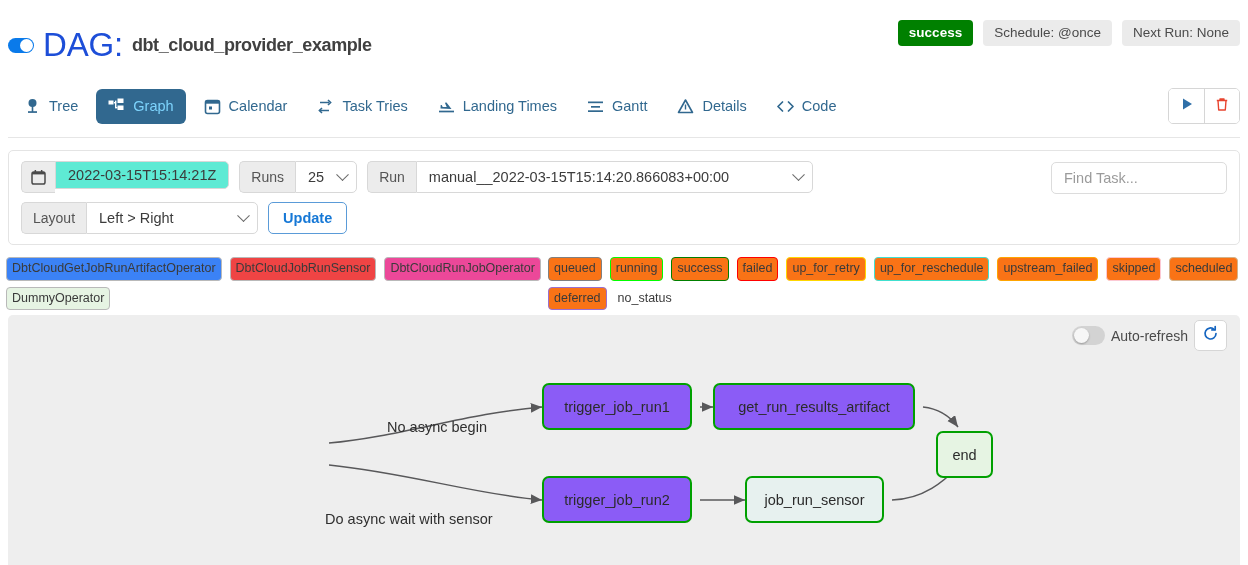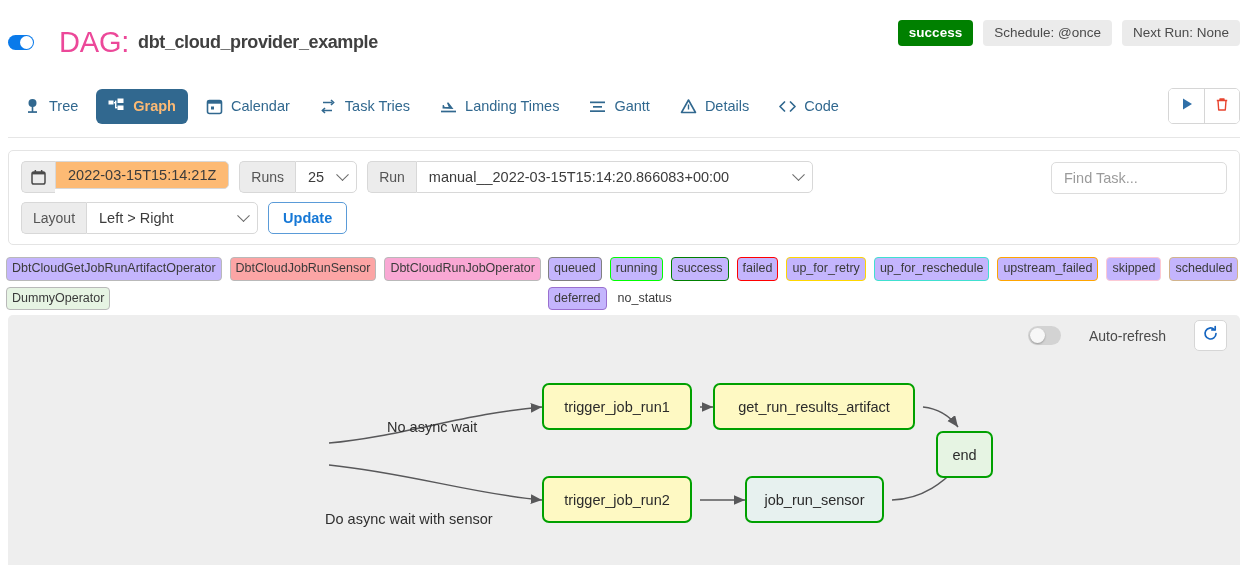--- a/index.html
+++ b/index.html
@@ -22,21 +22,21 @@
     display: flex; align-items: center; gap: 9px;
   }
   .toggle-pill {
     width: 26px; height: 15px; border-radius: 9px;
     background: #0a7aea; position: relative; flex: none;
   }
   .toggle-pill::after {
     content: ""; position: absolute; right: 1px; top: 1px;
     width: 13px; height: 13px; border-radius: 50%; background: #fff;
   }
-  .dag-label { font-size: 29px; color: #ec4899; font-weight: 400; letter-spacing: -0.2px; margin-left: 16px; }
+  .dag-label { font-size: 33px; color: #1d4ed8; font-weight: 400; letter-spacing: -0.2px; }
   .dag-name  { font-size: 18px; color: #404040; font-weight: 700; letter-spacing: -0.4px; }
 
   .header-badges {
     position: absolute; right: 8px; top: 20px;
     display: flex; align-items: center; gap: 10px;
   }
   .badge {
     font-size: 13.5px; border-radius: 4px; padding: 5px 11px 6px;
     background: #ebebeb; color: #4b4b4b; white-space: nowrap;
   }
@@ -47,21 +47,21 @@
     position: absolute; left: 0; top: 82px; width: 1248px; height: 48px;
     display: flex; align-items: center;
   }
   .tab {
     display: flex; align-items: center; gap: 8px;
     font-size: 14.5px; color: #31688f; font-weight: 400;
     padding: 9px 12px; border-radius: 6px; margin-right: 6px;
     white-space: nowrap; cursor: pointer;
   }
   .tab:first-child { margin-left: 12px; }
-  .tab.active { background: #31688f; color: #fdba74; font-weight: 700; }
+  .tab.active { background: #31688f; color: #7dd3fc; font-weight: 400; }
   .tab .ico { width: 17px; height: 17px; display: block; flex: none; }
   .tab .ico svg { display: block; width: 17px; height: 17px; }
 
   .header-actions {
     position: absolute; right: 8px; top: 88px;
     display: flex; align-items: stretch;
     border: 1px solid #d6d6d6; border-radius: 5px; overflow: hidden; background: #fff;
   }
   .hact {
     width: 35px; height: 34px; display: flex; align-items: center; justify-content: center;
@@ -82,21 +82,21 @@
   .tb-row { display: flex; align-items: center; gap: 0; margin-bottom: 9px; }
   .input-group { display: flex; align-items: stretch; margin-right: 10px; }
   .ig-addon {
     display: flex; align-items: center; justify-content: center;
     background: #ececec; border: 1px solid #d8d8d8;
     font-size: 14px; color: #555; padding: 0 11px; height: 32px;
     white-space: nowrap;
   }
   .ig-addon.left  { border-radius: 5px 0 0 5px; border-right: none; }
   .ig-field {
-    background: #fdba74; border: 1px solid #d8d8d8; height: 20px;
+    background: #5eead4; border: 1px solid #d8d8d8; height: 20px;
     display: flex; align-items: center; padding: 13px 12px;
     font-size: 14.5px; color: #3c3c3c; border-radius: 0 5px 5px 0;
     white-space: nowrap;
   }
   .ig-select {
     background: #fff; border: 1px solid #d8d8d8; height: 32px;
     display: flex; align-items: center; justify-content: space-between; gap: 14px;
     padding: 0 9px 0 12px; font-size: 14.5px; color: #3c3c3c;
     border-radius: 0 5px 5px 0; white-space: nowrap; cursor: pointer;
   }
@@ -120,33 +120,33 @@
   .legend-ops {
     position: absolute; left: 6px; top: 5px; width: 540px;
     display: flex; flex-wrap: wrap; gap: 6px 8px; align-content: flex-start;
   }
   .legend-states {
     position: absolute; left: 548px; top: 5px; width: 696px;
     display: flex; flex-wrap: wrap; gap: 6px 8px; align-content: flex-start;
   }
   .pill {
     font-size: 12.5px; line-height: 1; padding: 4px 5px 5px;
-    border: 1px solid #b9b9b9; border-radius: 4px; background: #c4b5fd;
+    border: 1px solid #b9b9b9; border-radius: 4px; background: #f97316;
     color: #3a3a3a; white-space: nowrap; cursor: pointer;
   }
   .pill.plain { border-color: transparent; background: transparent; padding-left: 2px; }
 
   
   .graph-panel {
     position: absolute; left: 8px; top: 315px; width: 1232px; height: 250px;
     background: #eeeeee; border-radius: 5px 5px 0 0; overflow: hidden;
   }
   .refresh-bar {
     position: absolute; right: 13px; top: 5px;
-    display: flex; align-items: center; gap: 28px;
+    display: flex; align-items: center; gap: 6px;
   }
   .switch {
     width: 33px; height: 19px; border-radius: 11px; background: #d3d3d3;
     position: relative; cursor: pointer; flex: none;
   }
   .switch::after {
     content: ""; position: absolute; left: 2px; top: 2px;
     width: 15px; height: 15px; border-radius: 50%; background: #f7f7f7;
     box-shadow: 0 1px 2px rgba(0,0,0,.28);
   }
@@ -154,21 +154,21 @@
   .btn-refresh {
     width: 33px; height: 31px; border: 1px solid #d6d6d6; border-radius: 5px;
     background: #fff; display: flex; align-items: center; justify-content: center;
     cursor: pointer;
   }
 
   .graph-svg { position: absolute; left: 0; top: 0; width: 1232px; height: 250px; }
 
   .node-box {
     position: absolute; border: 2.5px solid #00a000; border-radius: 7px;
-    background: #fef9c3; display: flex; align-items: center; justify-content: center;
+    background: #8b5cf6; display: flex; align-items: center; justify-content: center;
     font-size: 14.5px; color: #2b2b2b; cursor: pointer;
   }
   .node-box.dummy  { background: #e6f4e3; }
   .node-box.sensor { background: #e7f1ef; }
   .edge-label {
     position: absolute; font-size: 14.5px; color: #2f2f2f; white-space: nowrap;
   }
 </style>
 </head>
 <body>
@@ -329,23 +329,23 @@
         </div>
       </div>
       <div class="btn-update">Update</div>
     </div>
 
     <div class="find-task">Find Task...</div>
   </div>
 
   <div class="legend-area">
     <div class="legend-ops">
-      <span class="pill" style="background:#c4b5fd">DbtCloudGetJobRunArtifactOperator</span>
-      <span class="pill" style="background:#fca5a5">DbtCloudJobRunSensor</span>
-      <span class="pill" style="background:#f9a8d4">DbtCloudRunJobOperator</span>
+      <span class="pill" style="background:#3b82f6">DbtCloudGetJobRunArtifactOperator</span>
+      <span class="pill" style="background:#ef4444">DbtCloudJobRunSensor</span>
+      <span class="pill" style="background:#ec4899">DbtCloudRunJobOperator</span>
       <span class="pill" style="background:#e6f4e3">DummyOperator</span>
     </div>
 
     <div class="legend-states">
       <span class="pill" style="border-color:#808080">queued</span>
       <span class="pill" style="border-color:#00ff00">running</span>
       <span class="pill" style="border-color:#008000">success</span>
       <span class="pill" style="border-color:#ff0000">failed</span>
       <span class="pill" style="border-color:#ffd700">up_for_retry</span>
       <span class="pill" style="border-color:#40e0d0">up_for_reschedule</span>
@@ -397,17 +397,17 @@
     <div class="node-box" style="left:534px; top:161px; width:150px; height:47px;">
       <span>trigger_job_run2</span>
     </div>
     <div class="node-box sensor" style="left:737px; top:161px; width:139px; height:47px;">
       <span>job_run_sensor</span>
     </div>
     <div class="node-box dummy" style="left:928px; top:116px; width:57px; height:47px;">
       <span>end</span>
     </div>
 
-    <div class="edge-label" style="left:379px; top:104px;">No async wait</div>
+    <div class="edge-label" style="left:379px; top:104px;">No async begin</div>
     <div class="edge-label" style="left:317px; top:196px;">Do async wait with sensor</div>
   </div>
 
 </div>
 
 </body></html>

